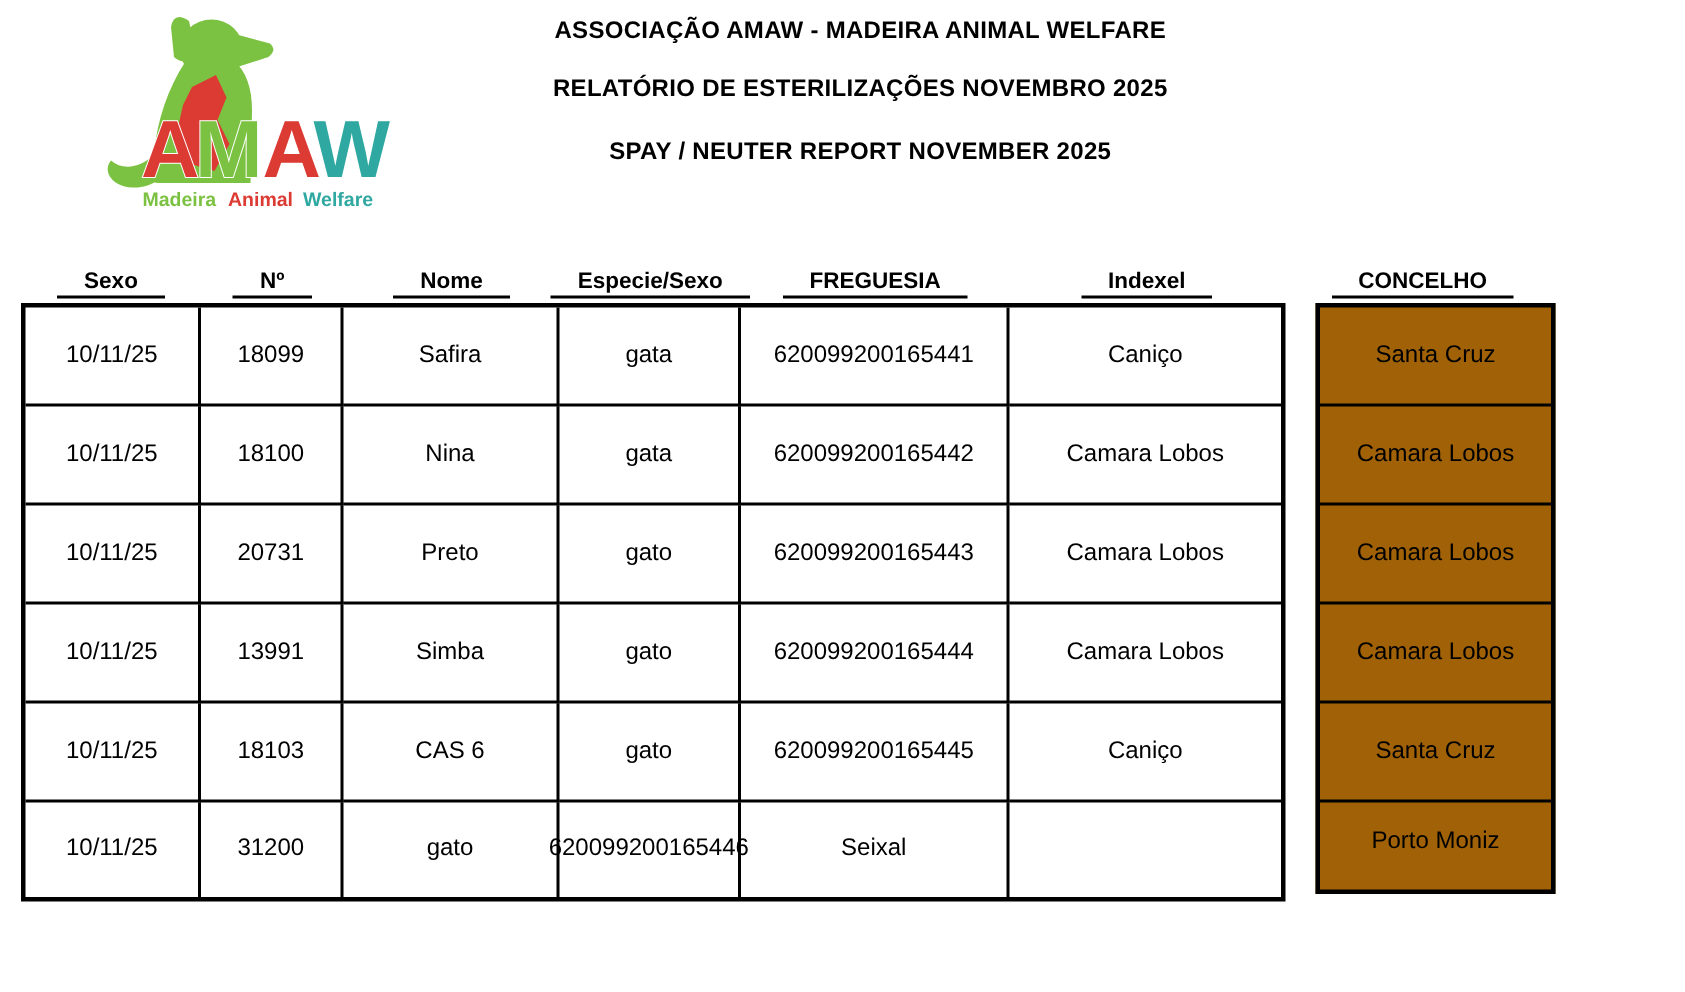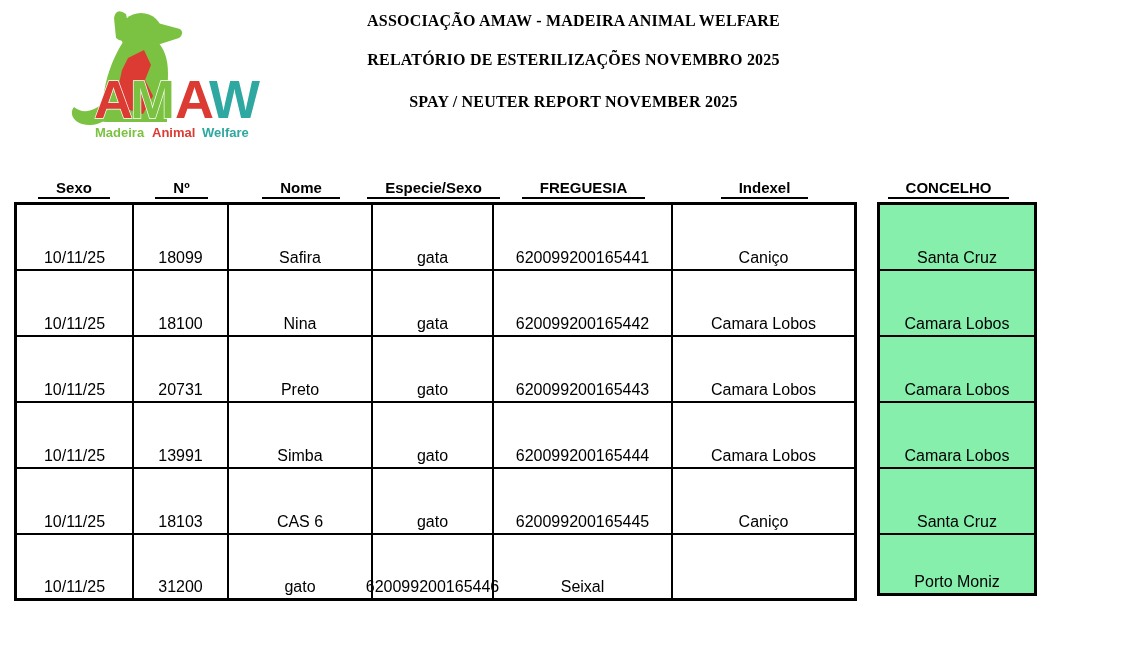--- a/index.html
+++ b/index.html
@@ -23,21 +23,21 @@
   }
   .logo-sub {
     font-family: "Liberation Sans", sans-serif;
     font-weight: bold; font-size: 13px;
   }
 
   
   .titles { position: absolute; left: 24px; top: 0; width: 1099px; text-align: center; }
   .title-line {
     position: absolute; left: 0; width: 100%;
-    font-weight: bold; font-size: 16px; letter-spacing: 0.2px; font-family: Liberation Serif, serif;
+    font-weight: bold; font-size: 16px; letter-spacing: 0.2px;
   }
   .title-1 { top: 12px; }
   .title-2 { top: 51px; }
   .title-3 { top: 93px; }
 
   
   .report { position: absolute; left: 14px; top: 177px; width: 1023px; }
 
   .header-row {
     display: grid;
@@ -57,31 +57,31 @@
     display: grid;
     grid-template-columns: 117px 95px 144px 121px 179px 181px;
     border: 3px solid #000;
     background: #fff;
   }
   .cell {
     height: 66px;
     border-right: 2px solid #000;
     border-bottom: 2px solid #000;
     display: flex; align-items: flex-end; justify-content: center;
-    padding-bottom: 2px;
+    padding-bottom: 23px;
     font-size: 16px; white-space: nowrap;
   }
   .main-grid .cell:nth-child(6n) { border-right: none; }
   .main-grid .cell:nth-child(n+31) { border-bottom: none; height: 63px; }
 
   .side-grid {
     margin-left: 20px;
     width: 176px;
     border: 3px solid #000;
-    background: #86efac;
+    background: #a16207;
   }
   .side-grid .cell { border-right: none; }
   .side-grid .cell:last-child { border-bottom: none; height: 58px; }
 </style>
 </head>
 <body>
 
 <div class="logo">
   <svg viewBox="0 0 195 142">
 

